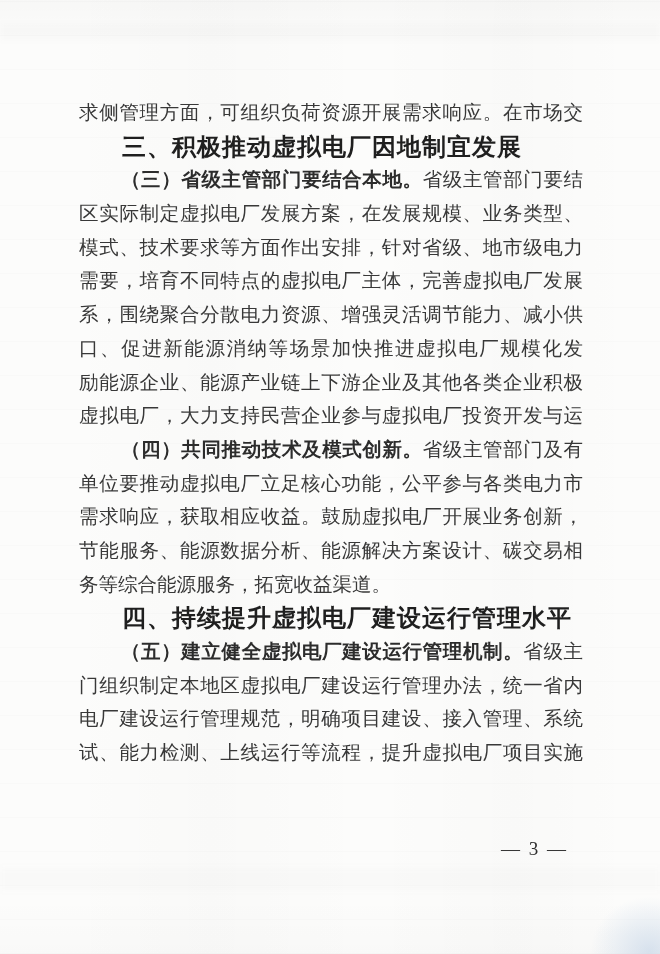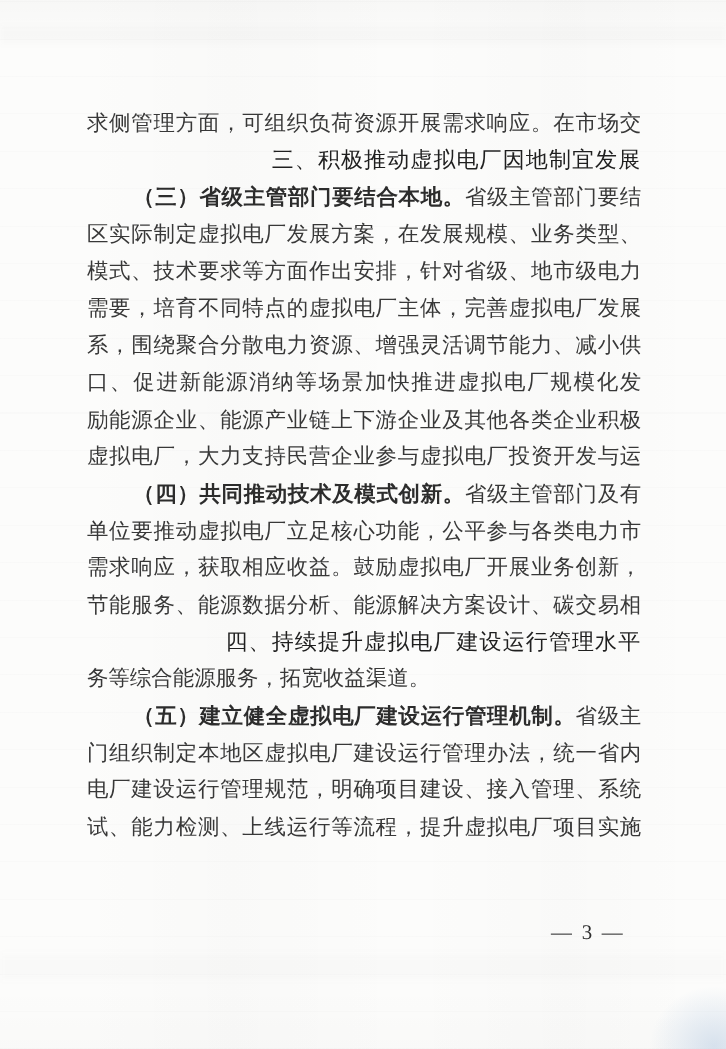--- a/index.html
+++ b/index.html
@@ -72,25 +72,24 @@
     padding-left: 42px;
     width: 462px;
   }
   .line .lead {
     font-weight: 700;
     color: #2c2c2c;
   }
   .line.heading {
     padding-left: 43px;
     font-family: "Liberation Sans", "DejaVu Sans", sans-serif;
-    font-weight: 400;
-    font-size: 20px;
+    font-weight: 700;
+    font-size: 24px;
     color: #1f1f1f;
     letter-spacing: 1px;
-    text-align: right;
   }
   .page-number {
     position: absolute;
     top: 837px;
     right: 92px;
     font-size: 19px;
     line-height: 24px;
     letter-spacing: 2px;
     color: #2e2e2e;
     font-family: "Liberation Serif", "DejaVu Serif", serif;
@@ -157,26 +156,26 @@
     </div>
 
     <div class="line fill">
       <span>需求响应，获取相应收益。鼓励虚拟电厂开展业务创新，提供</span>
     </div>
 
     <div class="line fill">
       <span>节能服务、能源数据分析、能源解决方案设计、碳交易相关服</span>
     </div>
 
+    <div class="line">
+      <span>务等综合能源服务，拓宽收益渠道。</span>
+    </div>
+
     <div class="line heading">
       <span>四、持续提升虚拟电厂建设运行管理水平</span>
-    </div>
-
-    <div class="line">
-      <span>务等综合能源服务，拓宽收益渠道。</span>
     </div>
 
     <div class="line fill indent">
       <span class="lead">（五）建立健全虚拟电厂建设运行管理机制。</span><span>省级主管部</span>
     </div>
 
     <div class="line fill">
       <span>门组织制定本地区虚拟电厂建设运行管理办法，统一省内虚拟</span>
     </div>
 

